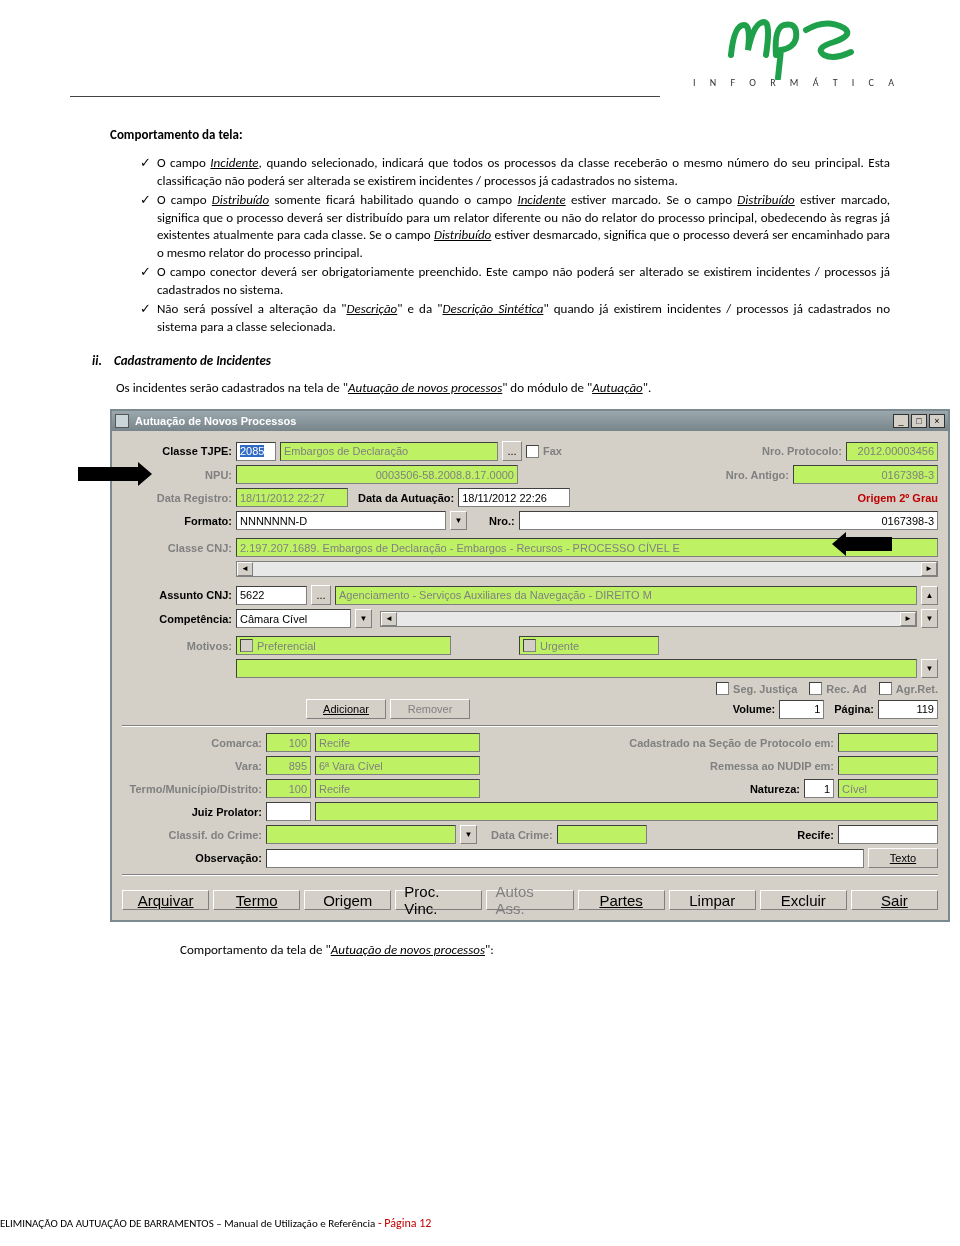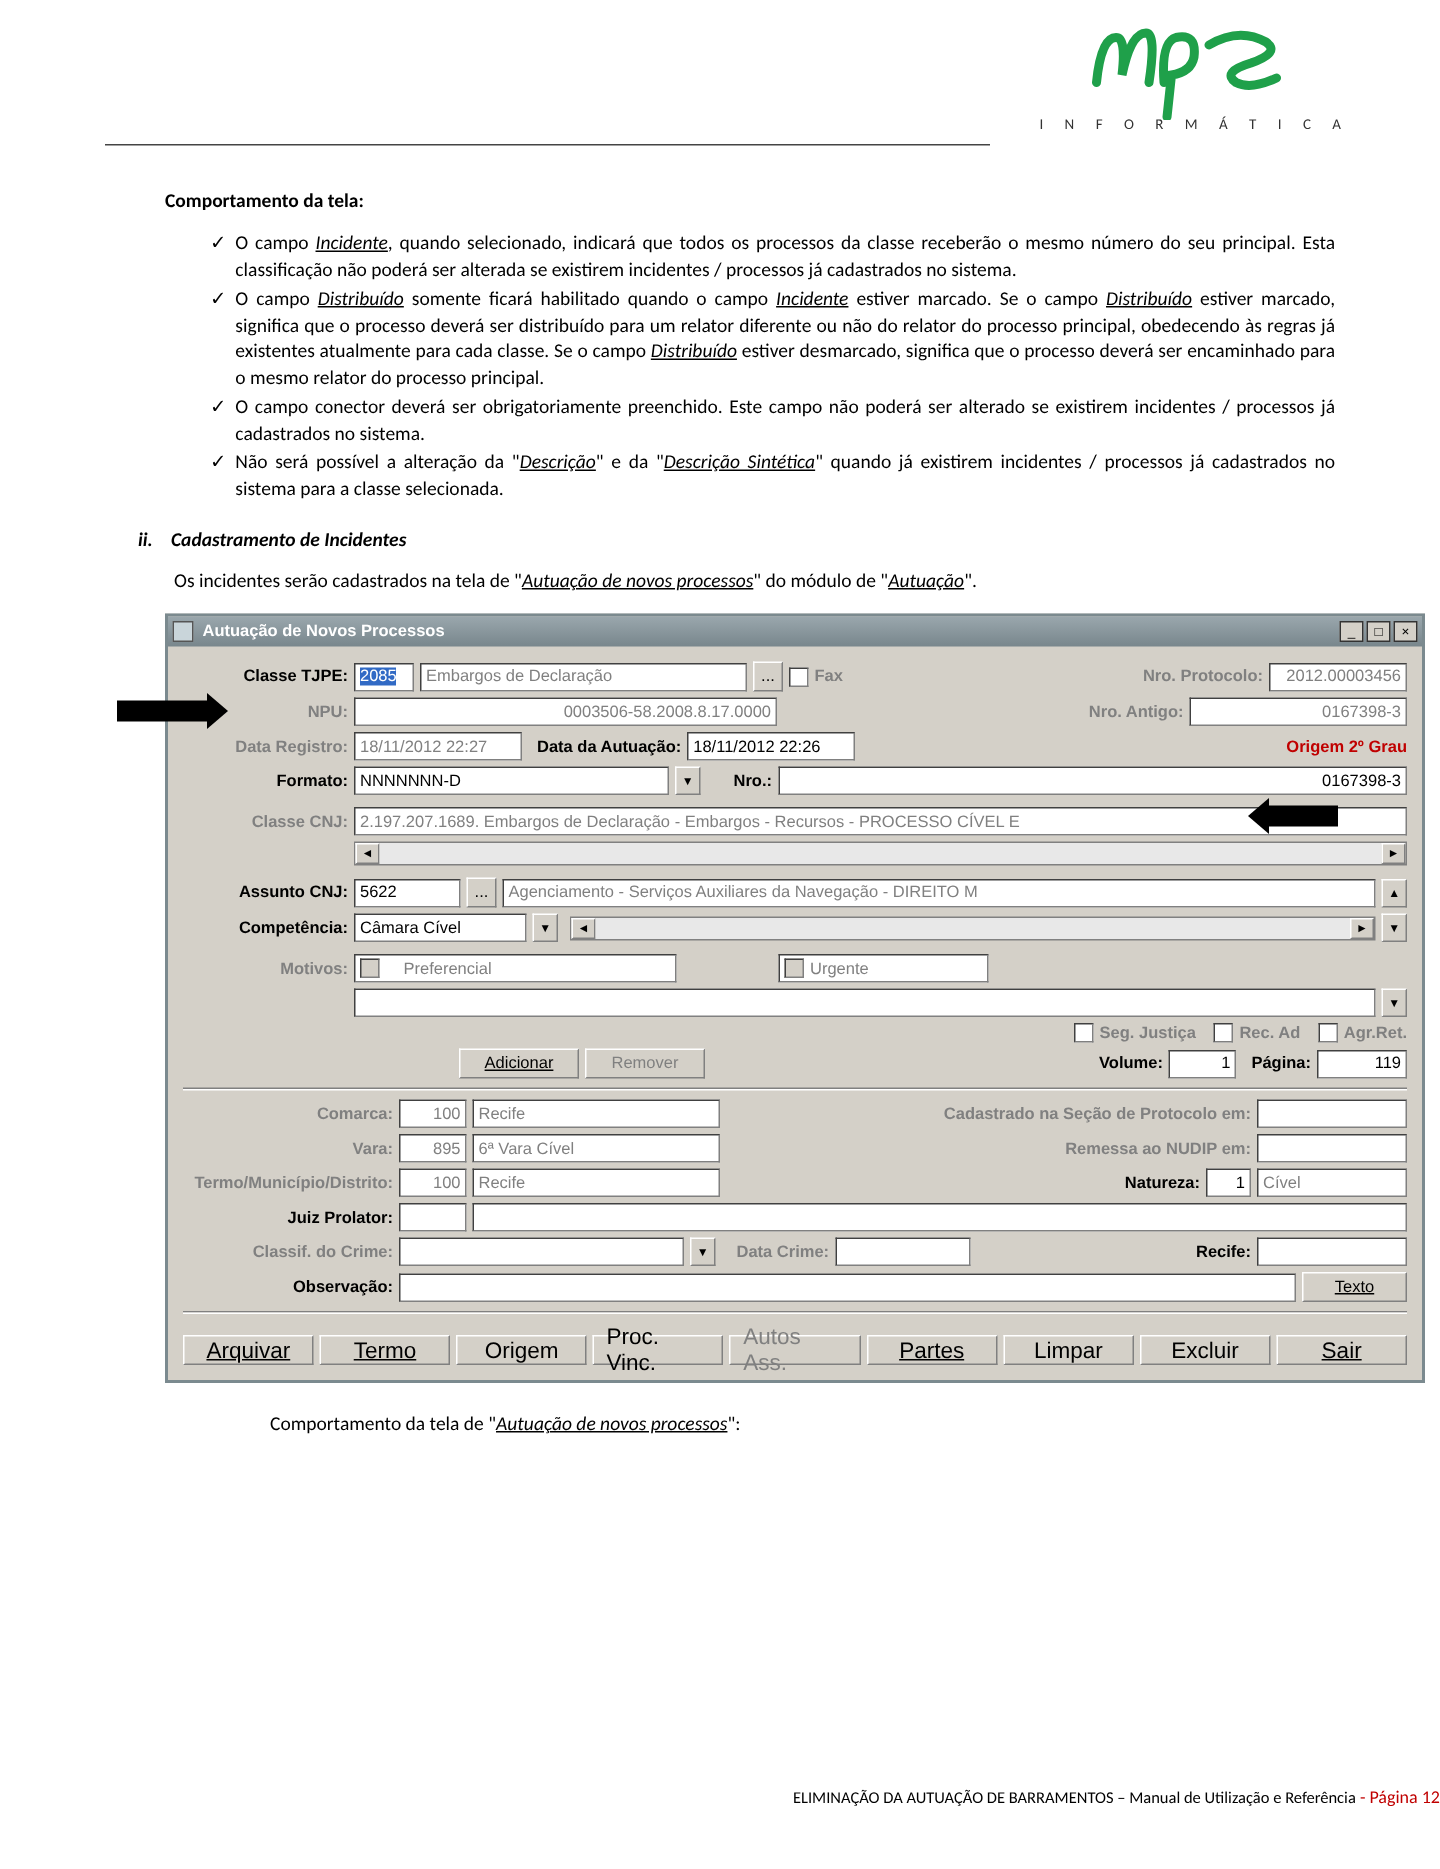--- a/index.html
+++ b/index.html
@@ -25,35 +25,35 @@
 .win{width:840px;border:2px solid #7b8a8f;background:#d4d0c8;font-family:Tahoma,Arial,sans-serif;font-size:11px;color:#000}
 .titlebar{height:20px;background:linear-gradient(#9aa7ad,#78868c);display:flex;align-items:center;padding:0 3px}
 .titlebar .icon{width:14px;height:14px;border:1px solid #555;background:#c9d5da;margin-right:6px}
 .titlebar .t{font-weight:bold;color:#fff;flex:1}
 .winbtn{width:16px;height:14px;border:1px solid #333;background:#d4d0c8;margin-left:2px;text-align:center;font-size:9px;line-height:12px}
 .form{padding:10px 10px 6px 10px}
 .row{display:flex;align-items:center;margin-bottom:4px;gap:4px}
 .lbl{text-align:right;color:#000;font-weight:bold;flex-shrink:0}
 .lbl.d{color:#808080}
 .fld{height:19px;border:1px solid #808080;border-top-color:#404040;border-left-color:#404040;background:#fff;padding:0 3px;display:flex;align-items:center;overflow:hidden;white-space:nowrap}
-.fld.ro{background:#ffffff;color:#808080}
+.fld.ro{background:#bef264;color:#808080}
 .fld.right{justify-content:flex-end}
 .btn{height:20px;border:1px solid #808080;border-top-color:#fff;border-left-color:#fff;background:#d4d0c8;padding:0 8px;display:flex;align-items:center;justify-content:center;cursor:default}
 .btn-s{width:20px;padding:0}
 .chkbx{width:13px;height:13px;border:1px solid #808080;border-top-color:#404040;border-left-color:#404040;background:#fff;display:inline-block}
 .dd{width:17px;height:19px;border:1px solid #808080;border-top-color:#fff;border-left-color:#fff;background:#d4d0c8;display:flex;align-items:center;justify-content:center;font-size:8px}
 .origem{color:#c00000;font-weight:bold}
 .scroll{height:16px;border:1px solid #808080;background:#d4d0c8;display:flex;align-items:center}
 .scroll .sbtn{width:16px;height:14px;border:1px solid #fff;border-right-color:#808080;border-bottom-color:#808080;background:#d4d0c8;text-align:center;font-size:8px;line-height:12px}
 .scroll .strk{flex:1;background:#e8e8e8;height:14px}
 .btnbar{display:flex;gap:4px;margin-top:10px;padding:4px 0}
 .btnbar .btn{flex:1;font-size:15px}
 .b-und{text-decoration:underline}
 .hr2{border-top:1px solid #808080;border-bottom:1px solid #fff;margin:6px 0}
-.footer{position:absolute;bottom:40px;left:0;right:0;text-align:right;font-size:11px}
+.footer{position:absolute;bottom:16px;left:0;right:0;text-align:left;font-size:11px}
 .footer .red{color:#c00000;font-size:12px}
 .below{margin-left:110px;margin-top:18px}
 .sel{background:#316ac5;color:#fff}
 </style>
 </head>
 <body>
 
 <div class="page">
 <div class="logo">
 <svg width="140" height="70" viewBox="0 0 140 70">
@@ -156,21 +156,21 @@
  <div class="dd">▼</div>
  <div class="scroll" style="flex:1;margin-left:4px">
               <div class="sbtn">◄</div>
               <div class="strk"></div>
               <div class="sbtn">►</div>
             </div>
  <div class="dd">▼</div>
 </div>
 <div class="row" style="margin-top:8px">
  <div class="lbl d" style="width:110px">Motivos:</div>
- <div class="fld ro" style="width:215px;gap:16px">
+ <div class="fld ro" style="width:215px;gap:4px">
               <span class="chkbx" style="background:#d4d0c8"></span>
               <span>Preferencial</span>
             </div>
  <div style="width:60px"></div>
  <div class="fld ro" style="width:140px;gap:4px">
               <span class="chkbx" style="background:#d4d0c8"></span>
               <span>Urgente</span>
             </div>
 </div>
 <div class="row">

